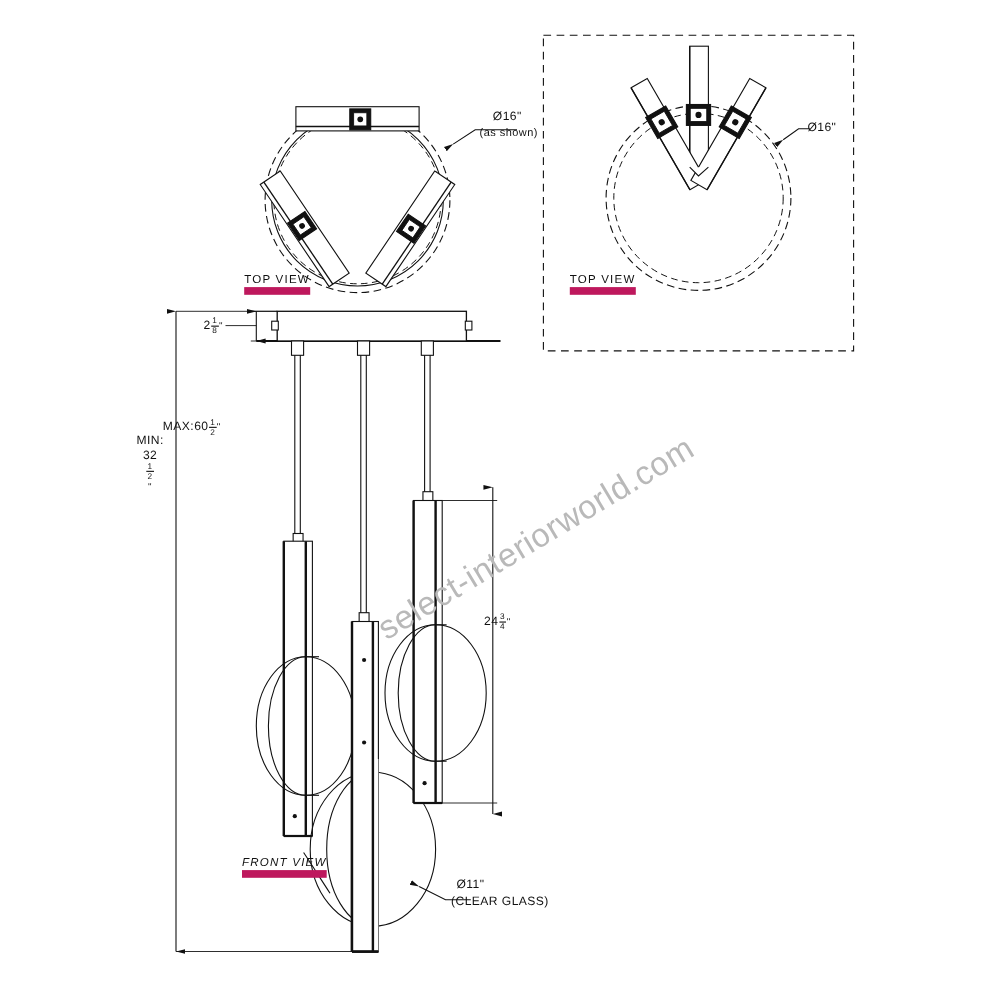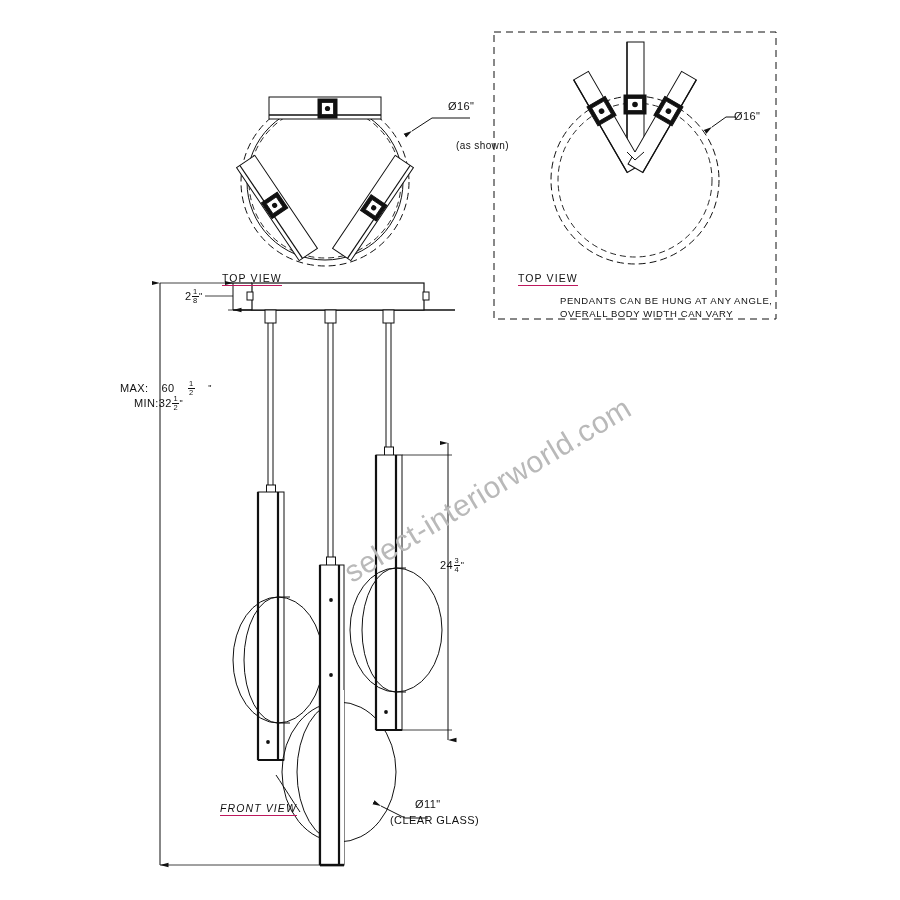--- a/index.html
+++ b/index.html
@@ -36,23 +36,22 @@
     font-size: 11px;
     letter-spacing: 0.4px;
     color: #111;
     white-space: nowrap;
     line-height: 1.15;
   }
   .lbl.small { font-size: 10px; }
   .lbl.viewname {
     font-size: 10.5px;
     letter-spacing: 1.1px;
-    border-bottom: 1px solid #be185d;
+    border-bottom: 7px solid #be185d;
     padding-bottom: 1px;
-    margin-top: 24px;
   }
   .lbl.note {
     font-size: 9.5px;
     letter-spacing: 0.6px;
     text-align: center;
     line-height: 1.35;
   }
   .frac {
     display: inline-flex;
     flex-direction: column;
@@ -268,66 +267,62 @@
 
       <path d="M276,775 C 286,790 292,800 300,812" fill="none" stroke="#111" stroke-width="1"></path>
     </g>
   </svg>
 
   <div class="topstrip"></div>
 
   <div class="wm" style="left:338px; top:560px;">select-interiorworld.com</div>
 
   <div class="lbl" style="left:448px; top:100px;">Ø16"</div>
-  <div class="lbl small" style="left:456px; top:116px;margin-top:24px;">(as shown)</div>
+  <div class="lbl small" style="left:436px; top:116px;">(as shown)</div>
   <div class="lbl viewname" style="left:222px; top:248px;">TOP VIEW</div>
 
   <div class="lbl" style="left:734px; top:110px;">Ø16"</div>
   <div class="lbl viewname" style="left:518px; top:248px;">TOP VIEW</div>
-  <div class="lbl note" style="left:560px; top:295px; width:170px;">
-    <span>PENDANTS CAN BE HUNG AT ANY ANGLE,</span><br>
-    <span>OVERALL BODY WIDTH CAN VARY</span>
-  </div>
 
   <div class="lbl dimtext" style="left:185px; top:288px;">
     <span>2</span>
       <span class="frac">
         <span class="num">1</span>
         <span class="den">8</span>
       </span>
       <span style="font-size:9px;">"</span>
   </div>
 
-  <div class="lbl dimtext" style="left:120px; top:380px;gap:13px;">
+  <div class="lbl dimtext" style="left:148px; top:380px;">
     <span>MAX:</span>
       <span>60</span>
       <span class="frac">
         <span class="num">1</span>
         <span class="den">2</span>
       </span>
       <span style="font-size:9px;">"</span>
   </div>
 
-  <div class="lbl dimtext" style="left:134px; top:395px;">
+  <div class="lbl dimtext" style="left:124px; top:395px;flex-direction:column;">
     <span>MIN:</span>
       <span>32</span>
       <span class="frac">
         <span class="num">1</span>
         <span class="den">2</span>
       </span>
       <span style="font-size:9px;">"</span>
   </div>
 
   <div class="lbl dimtext" style="left:440px; top:557px;">
     <span>24</span>
       <span class="frac">
         <span class="num">3</span>
         <span class="den">4</span>
       </span>
       <span style="font-size:9px;">"</span>
   </div>
 
   <div class="lbl" style="left:415px; top:798px;">Ø11"</div>
-  <div class="lbl" style="left:390px; top:814px;">(CLEAR GLASS)</div>
+  <div class="lbl" style="left:410px; top:814px;">(CLEAR GLASS)</div>
 
   <div class="lbl viewname" style="left:220px; top:778px;font-style:italic;">FRONT VIEW</div>
 
 </div>
 
 </body></html>

